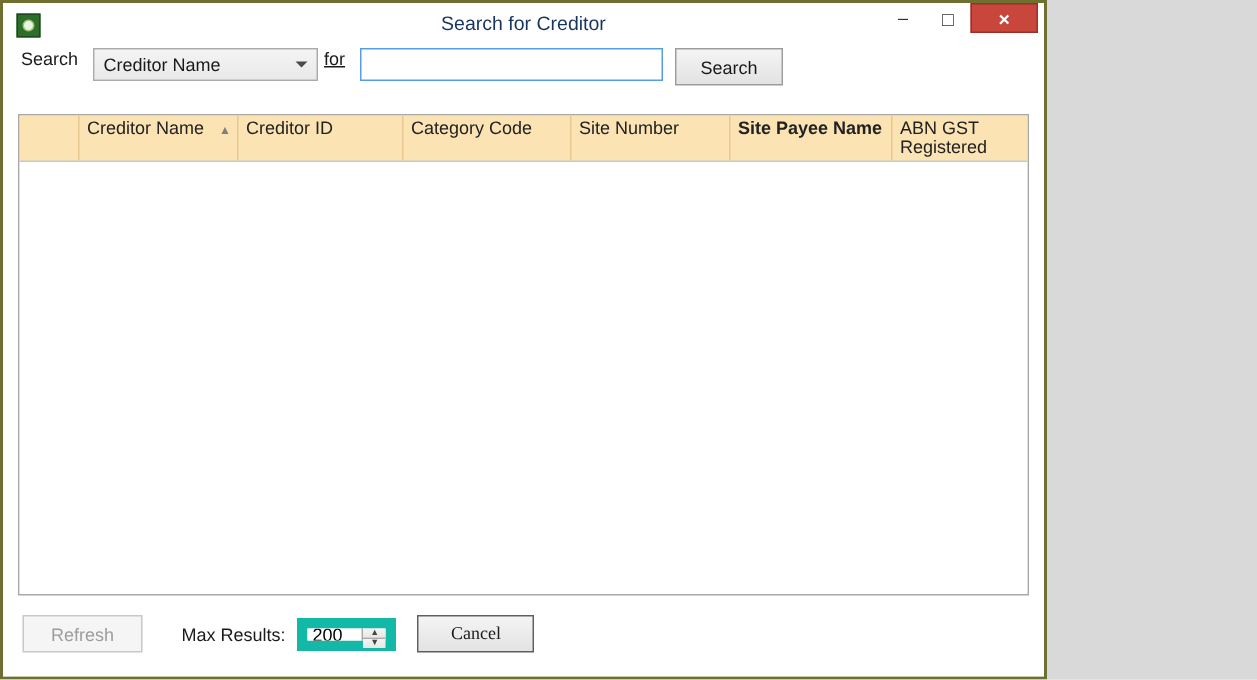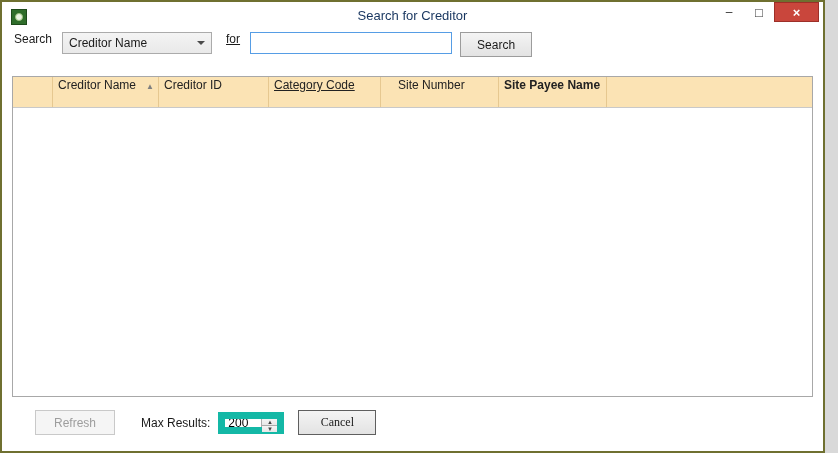--- a/index.html
+++ b/index.html
@@ -1,21 +1,21 @@
 <!DOCTYPE html>
 <html><head>
 <meta charset="utf-8">
 <style>
   * { box-sizing: border-box; margin: 0; padding: 0; }
   html, body { background: #d9d9d9; }
   body { font-family: "Liberation Sans", "DejaVu Sans", sans-serif; }
 
   .window {
     position: relative;
-    width: 825px; height: 453px;
+    width: 698px; height: 453px;
     background: #ffffff;
     border: 2px solid #6f7030;
     display: flex; flex-direction: column;
     overflow: hidden;
   }
 
   
   .titlebar {
     position: relative;
     height: 30px; flex: 0 0 30px;
@@ -72,21 +72,21 @@
     position: relative;
     cursor: default;
   }
   .combobox .chevron {
     position: absolute; right: 6px; top: 8px;
     width: 0; height: 0;
     border-left: 4px solid transparent;
     border-right: 4px solid transparent;
     border-top: 4px solid #4a4a4a;
   }
-  .for-lbl { margin: 0 10px 0 14px; text-decoration: underline; }
+  .for-lbl { margin: 0 10px 0 4px; text-decoration: underline; }
   .query {
     width: 202px; height: 22px;
     border: 1px solid #569de5;
     padding: 0 4px;
     font: 12px "Liberation Sans", sans-serif;
     outline: none;
   }
   .btn {
     height: 25px;
     min-width: 72px;
@@ -124,38 +124,38 @@
   .hcell {
     position: relative;
     padding: 2px 5px;
     border-right: 1px solid #e6c890;
     line-height: 13px;
     overflow: hidden;
   }
   .hcell.c0 { flex: 0 0 40px; }
   .hcell.c1 { flex: 0 0 106px; }
   .hcell.c2 { flex: 0 0 110px; }
-  .hcell.c3 { flex: 0 0 112px; text-decoration: underline; }
-  .hcell.c4 { flex: 0 0 106px; margin-left: 12px; }
+  .hcell.c3 { flex: 0 0 112px; }
+  .hcell.c4 { flex: 0 0 106px; }
   .hcell.c5 { flex: 0 0 108px; font-weight: bold; }
   .hcell.c6 { flex: 0 0 108px; }
   .hcell.c7 { flex: 1 1 auto; border-right: none; }
   .sort-arrow {
     position: absolute; right: 4px; top: 3px;
     font-size: 8px; color: #7f7f7f;
   }
   .grid-body { flex: 1 1 auto; background: #ffffff; }
 
   
   .footer {
     flex: 0 0 46px;
     display: flex; align-items: center;
     padding: 0 13px 11px 13px;
     background: #ffffff;
-    font-size: 12px; color: #1a1a1a; margin-left: 20px;
+    font-size: 12px; color: #1a1a1a;
   }
   .footer .btn.refresh { min-width: 80px; }
   .max-lbl { margin-left: 26px; margin-right: 8px; }
   .spinner {
     display: inline-flex;
     height: 22px;
     border: 7px solid #14b8a6;
     background: #ffffff;
   }
   .spinner input {
@@ -217,20 +217,23 @@
       </div>
       <div class="hcell c3">
         <span>Category Code</span>
       </div>
       <div class="hcell c4">
         <span>Site Number</span>
       </div>
       <div class="hcell c5">
         <span>Site Payee Name</span>
       </div>
+      <div class="hcell c6">
+        <span>ABN GST Registered</span>
+      </div>
     </div>
     <div class="grid-body"></div>
   </div>
 
   <div class="footer">
     <button class="btn disabled refresh">Refresh</button>
     <span class="max-lbl">Max Results:</span>
     <div class="spinner">
       <input type="text" value="200" style="">
       <div class="spin-btns">

